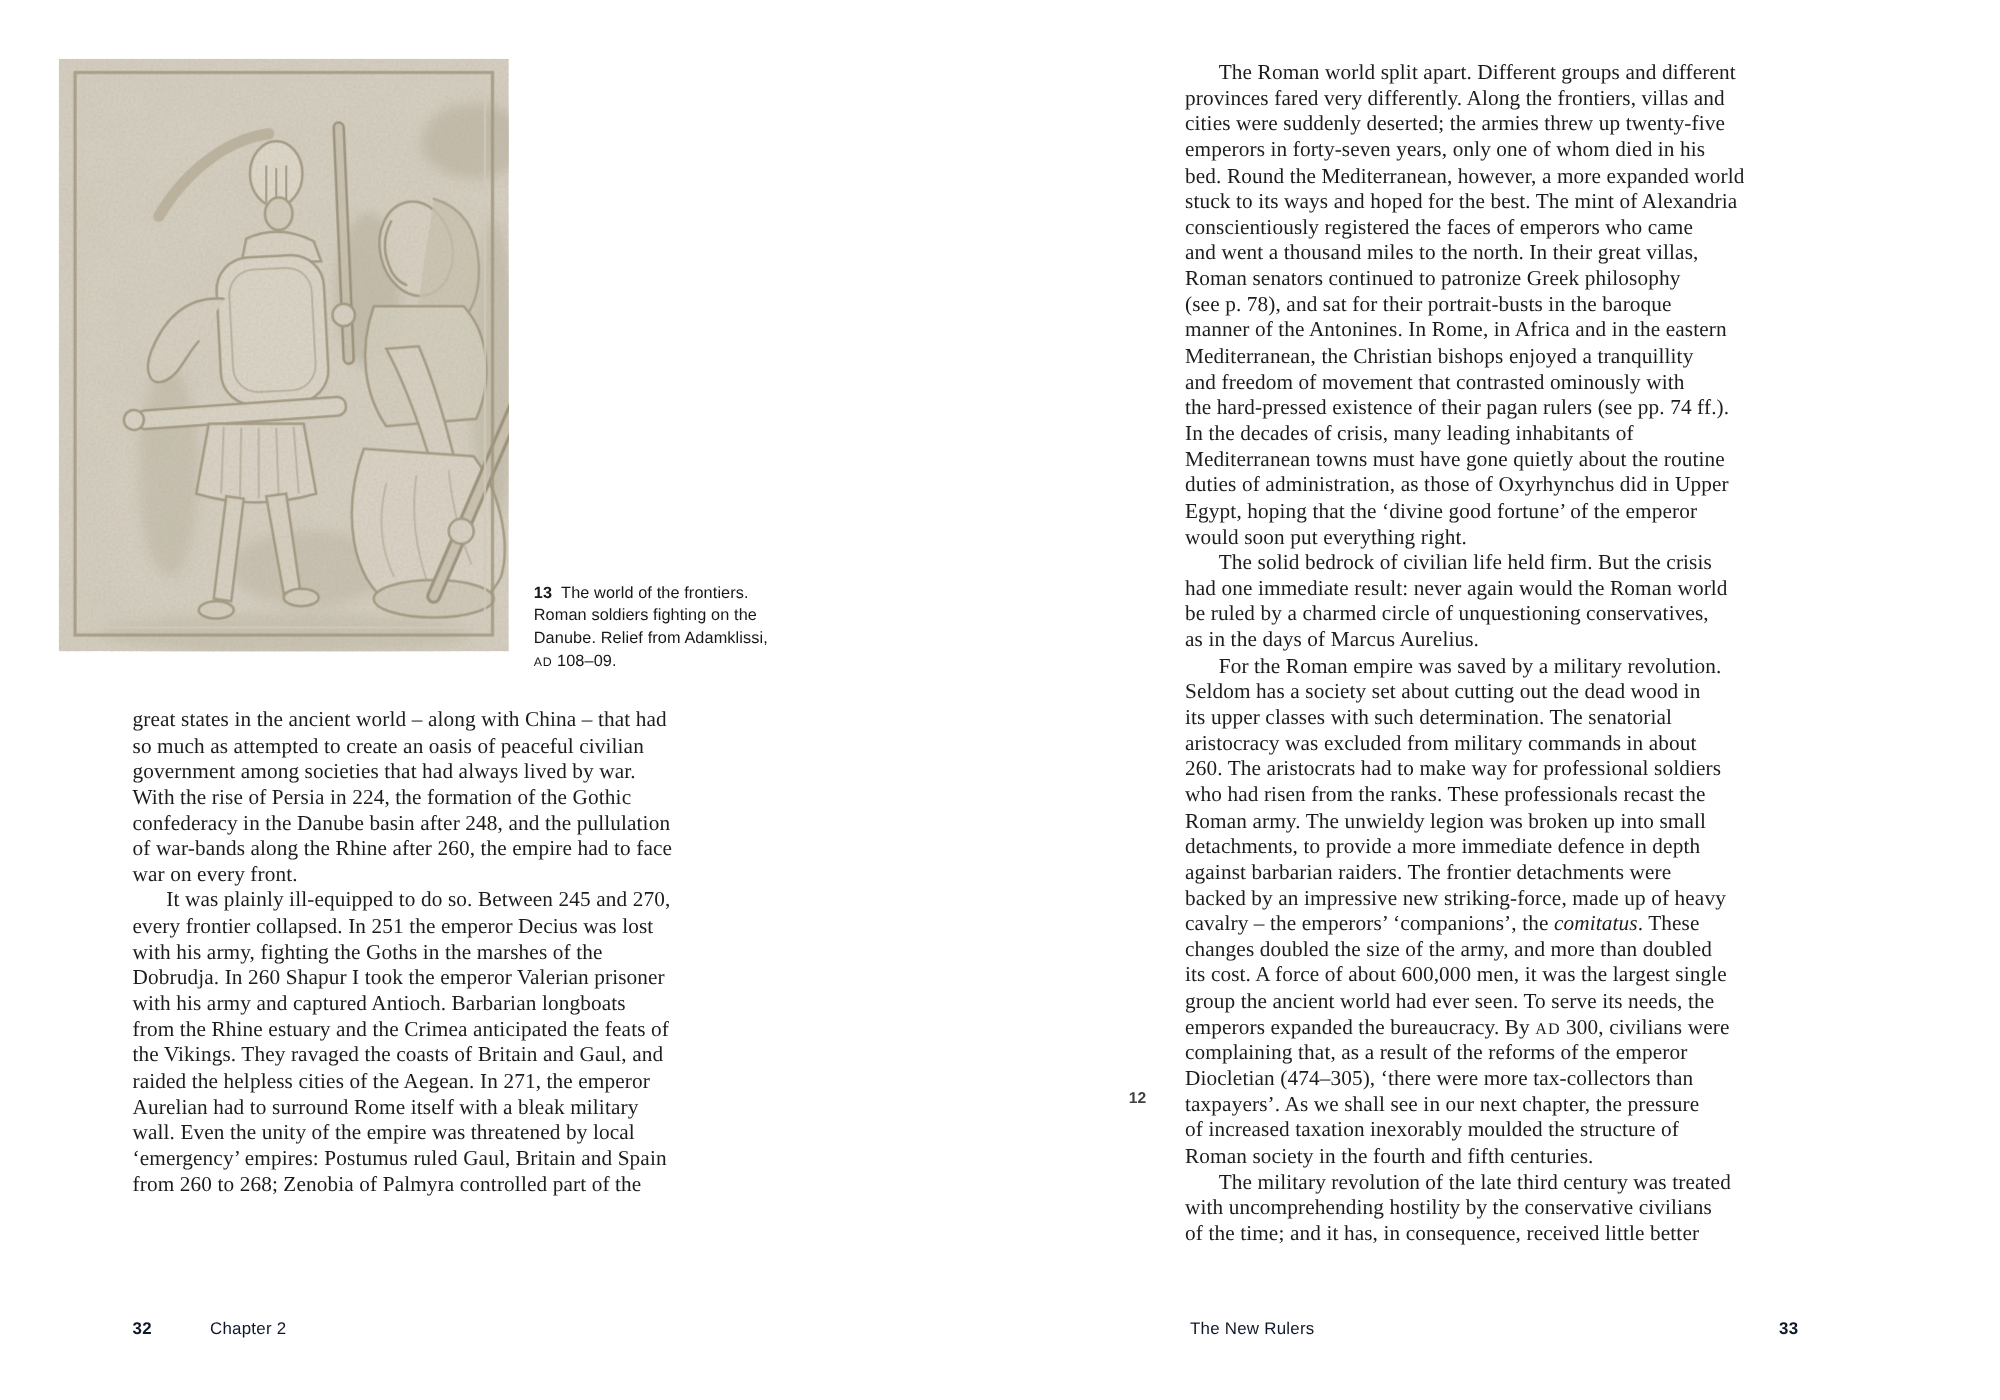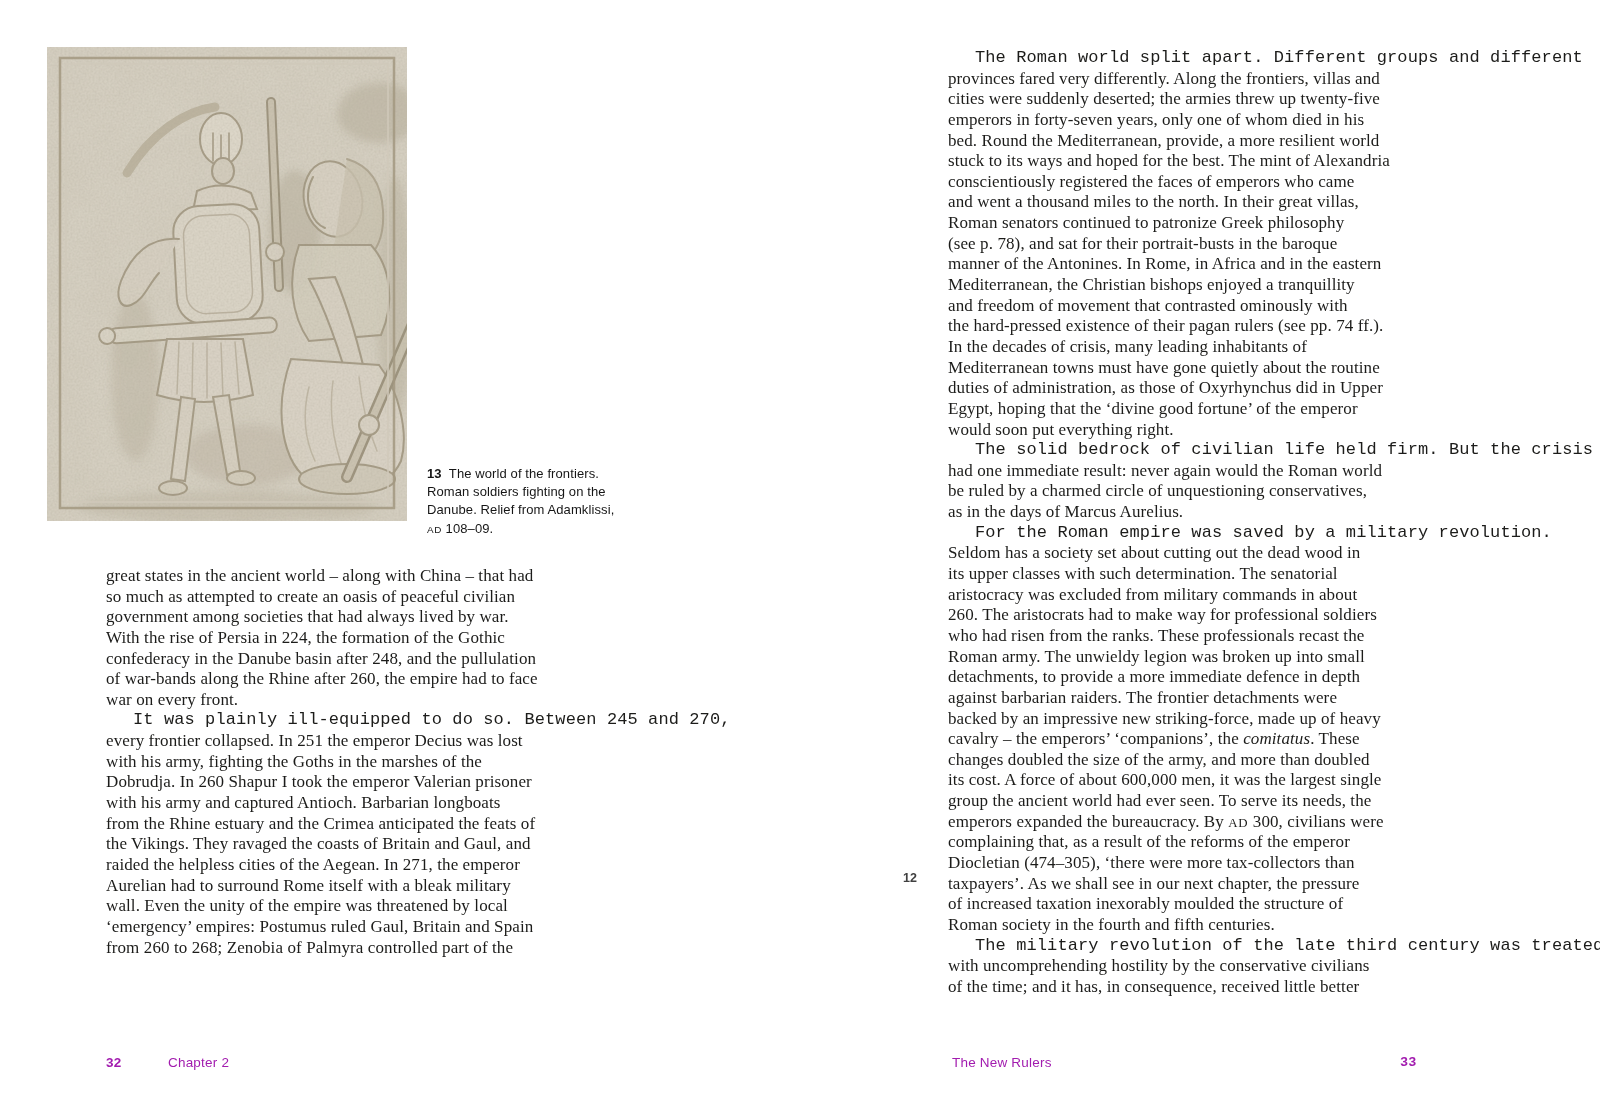--- a/index.html
+++ b/index.html
@@ -5,34 +5,34 @@
   html,body{margin:0;padding:0;}
   body{
     width:1600px;height:1120px;position:relative;background:#ffffff;
     font-family:"Liberation Serif","DejaVu Serif",serif;color:#1c1c1a;
     overflow:hidden;
   }
   .abs{position:absolute;}
   
   .bodycol{font-size:17px;line-height:20.65px;letter-spacing:0.1px;}
   .tline{white-space:pre;height:20.65px;}
-  .tline.ind{padding-left:27px;font-family:Liberation Mono, monospace;}
+  .tline.ind{padding-left:27px;}
   .s-i{font-style:italic;}
   .s-b{font-weight:700;text-align:center;}
   .s-sc{font-size:0.76em;letter-spacing:0.06em;}
   
   .caption{
     font-family:"Liberation Sans","DejaVu Sans",sans-serif;
     font-size:13px;line-height:18.2px;color:#161616;letter-spacing:0.1px;
   }
   .caption .tline{height:18.2px;}
   
   .meta{
     font-family:"Liberation Sans","DejaVu Sans",sans-serif;
-    font-size:13.5px;color:#a21caf;letter-spacing:0.2px;
+    font-size:13.5px;color:#0f172a;letter-spacing:0.2px;
   }
   .pagenum{font-weight:700;}
   .marginref{
     font-family:"Liberation Sans","DejaVu Sans",sans-serif;
     font-size:12.5px;font-weight:700;color:#404040;text-align:right;
   }
   figure{margin:0;}
 </style>
 </head>
 <body>
@@ -157,21 +157,21 @@
 
 <div class="abs" style="left:800px;top:0;width:800px;height:1120px;">
 
   <div class="abs marginref" style="left:85px;top:871px;width:32px;">12</div>
 
   <div class="abs bodycol" style="left:148px;top:48px;width:540px;">
       <div class="tline ind"><span>The Roman world split apart. Different groups and different</span></div>
       <div class="tline"><span>provinces fared very differently. Along the frontiers, villas and</span></div>
       <div class="tline"><span>cities were suddenly deserted; the armies threw up twenty-five</span></div>
       <div class="tline"><span>emperors in forty-seven years, only one of whom died in his</span></div>
-      <div class="tline"><span>bed. Round the Mediterranean, provide, a more resilient world</span></div>
+      <div class="tline"><span>bed. Round the Mediterranean, however, a more expanded world</span></div>
       <div class="tline"><span>stuck to its ways and hoped for the best. The mint of Alexandria</span></div>
       <div class="tline"><span>conscientiously registered the faces of emperors who came</span></div>
       <div class="tline"><span>and went a thousand miles to the north. In their great villas,</span></div>
       <div class="tline"><span>Roman senators continued to patronize Greek philosophy</span></div>
       <div class="tline"><span>(see p. 78), and sat for their portrait-busts in the baroque</span></div>
       <div class="tline"><span>manner of the Antonines. In Rome, in Africa and in the eastern</span></div>
       <div class="tline"><span>Mediterranean, the Christian bishops enjoyed a tranquillity</span></div>
       <div class="tline"><span>and freedom of movement that contrasted ominously with</span></div>
       <div class="tline"><span>the hard-pressed existence of their pagan rulers (see pp. 74 ff.).</span></div>
       <div class="tline"><span>In the decades of crisis, many leading inhabitants of</span></div>
@@ -202,14 +202,14 @@
       <div class="tline"><span>Diocletian (474–305), ‘there were more tax-collectors than</span></div>
       <div class="tline"><span>taxpayers’. As we shall see in our next chapter, the pressure</span></div>
       <div class="tline"><span>of increased taxation inexorably moulded the structure of</span></div>
       <div class="tline"><span>Roman society in the fourth and fifth centuries.</span></div>
       <div class="tline ind"><span>The military revolution of the late third century was treated</span></div>
       <div class="tline"><span>with uncomprehending hostility by the conservative civilians</span></div>
       <div class="tline"><span>of the time; and it has, in consequence, received little better</span></div>
     </div>
 
   <div class="abs meta" style="left:152px;top:1055px;">The New Rulers</div>
-  <div class="abs meta pagenum" style="left:600px;top:1055px;width:62px;text-align:left;font-family:Liberation Mono, monospace;">33</div>
+  <div class="abs meta pagenum" style="left:600px;top:1055px;width:62px;text-align:center;">33</div>
 </div>
 
 </body></html>

